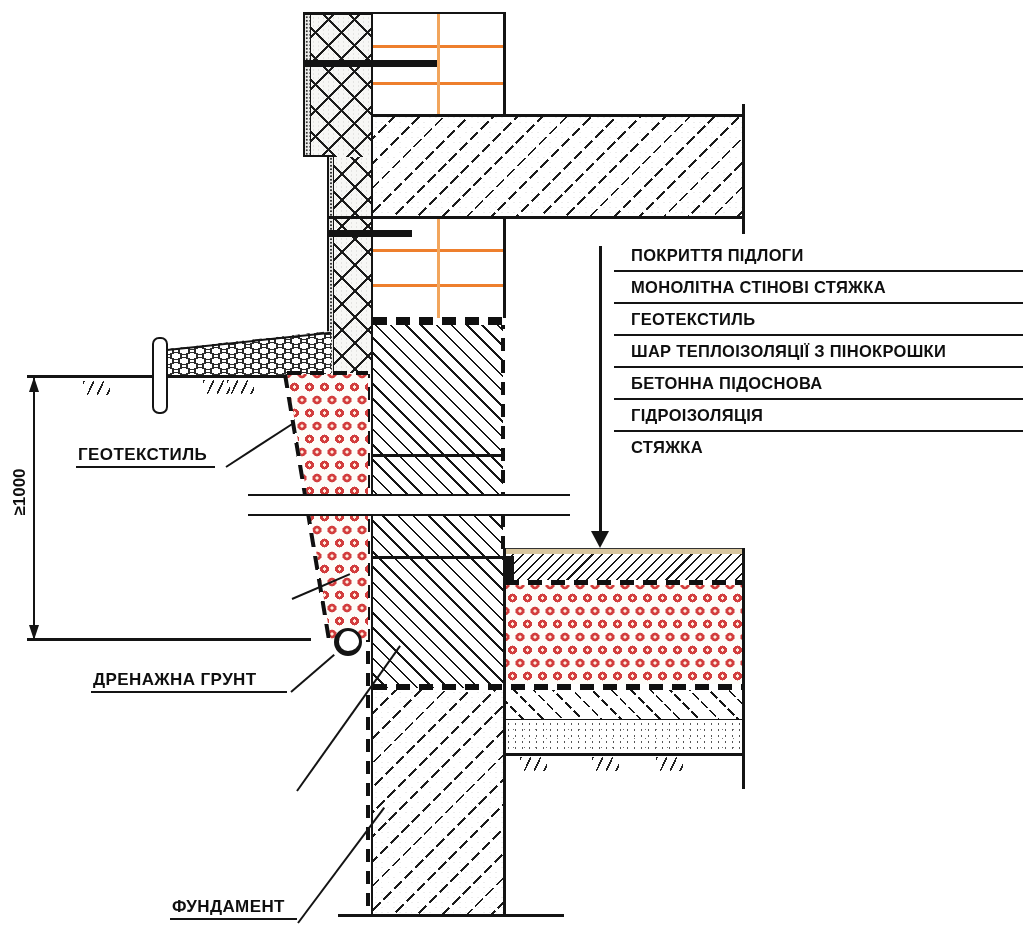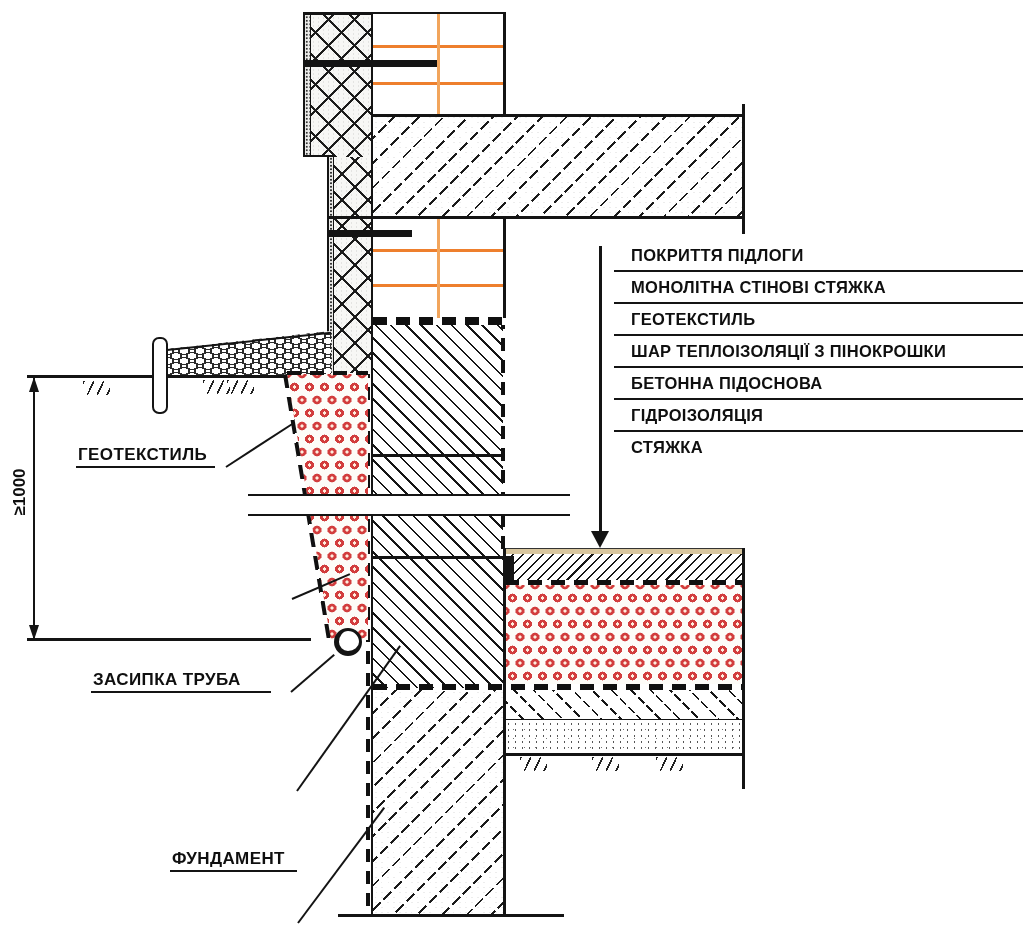--- a/index.html
+++ b/index.html
@@ -157,21 +157,21 @@
     <div class="layer-row last">СТЯЖКА</div>
   </div>
   <div class="line" style="left:599px;top:246px;width:2.5px;height:287px;"></div>
   <div class="arr-big-down" style="left:591px;top:531px;"></div>
 
   <div class="lbl" style="left:76px;top:445px;padding-right:8px;">ГЕОТЕКСТИЛЬ</div>
   <div class="leader" style="left:226px;top:466px;width:79px;transform:rotate(-33deg);"></div>
 
   <div class="leader" style="left:292px;top:598px;width:63px;transform:rotate(-23.3deg);"></div>
 
-  <div class="lbl" style="left:91px;top:670px;padding-right:30px;">ЗАСИПКА ТРУБА</div>
+  <div class="lbl" style="left:91px;top:670px;padding-right:30px;">ДРЕНАЖНА ГРУНТ</div>
   <div class="leader" style="left:291px;top:691px;width:57px;transform:rotate(-40.7deg);"></div>
 
   <div class="leader" style="left:297px;top:790px;width:178px;transform:rotate(-54.6deg);"></div>
 
-  <div class="lbl" style="left:170px;top:849px;padding-right:12px;">ФУНДАМЕНТ</div>
+  <div class="lbl" style="left:170px;top:897px;padding-right:12px;">ФУНДАМЕНТ</div>
   <div class="leader" style="left:298px;top:922px;width:144px;transform:rotate(-53.2deg);"></div>
 
 </div>
 
 </body></html>

